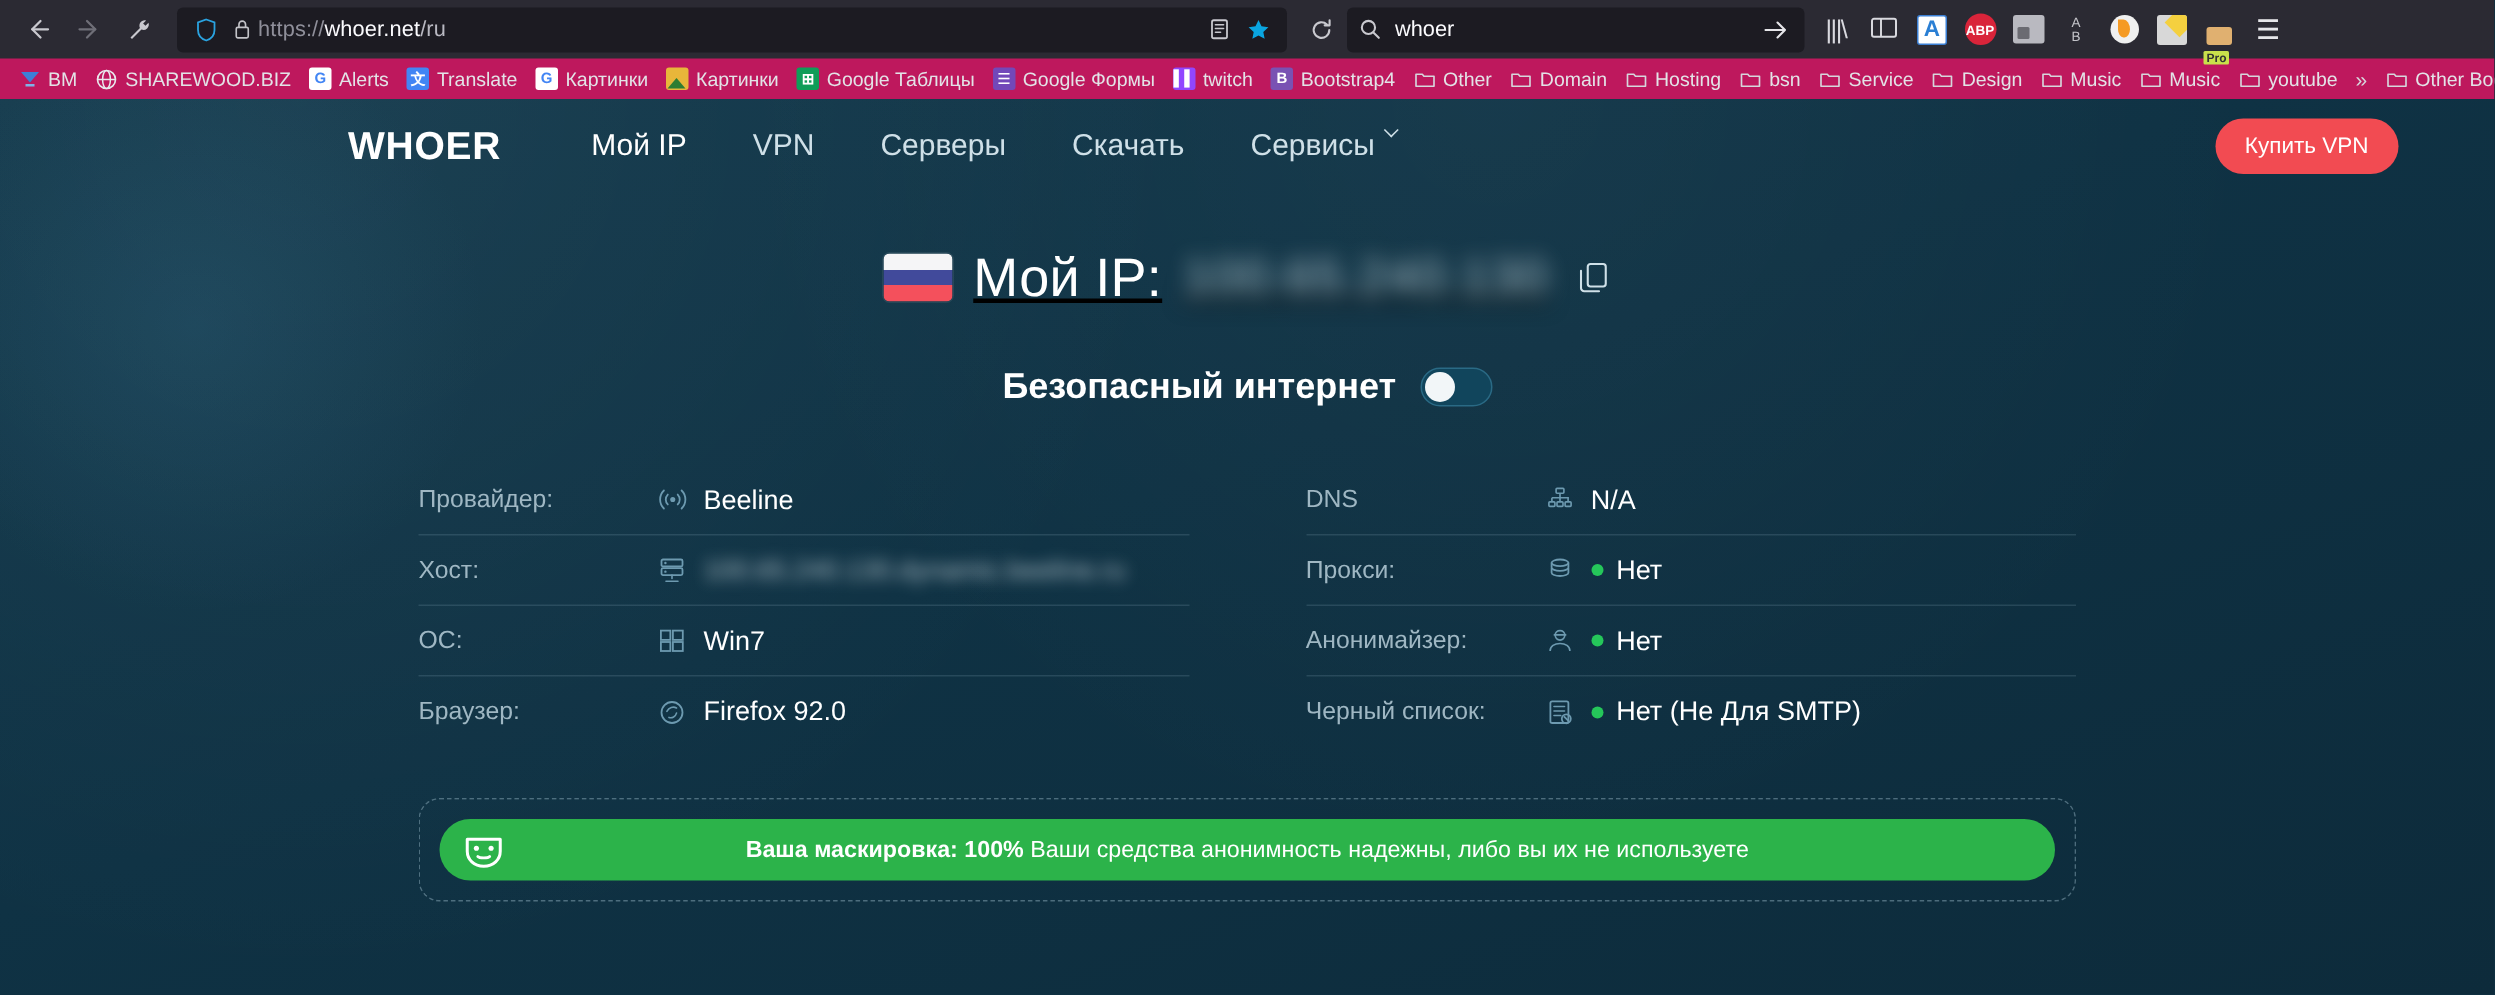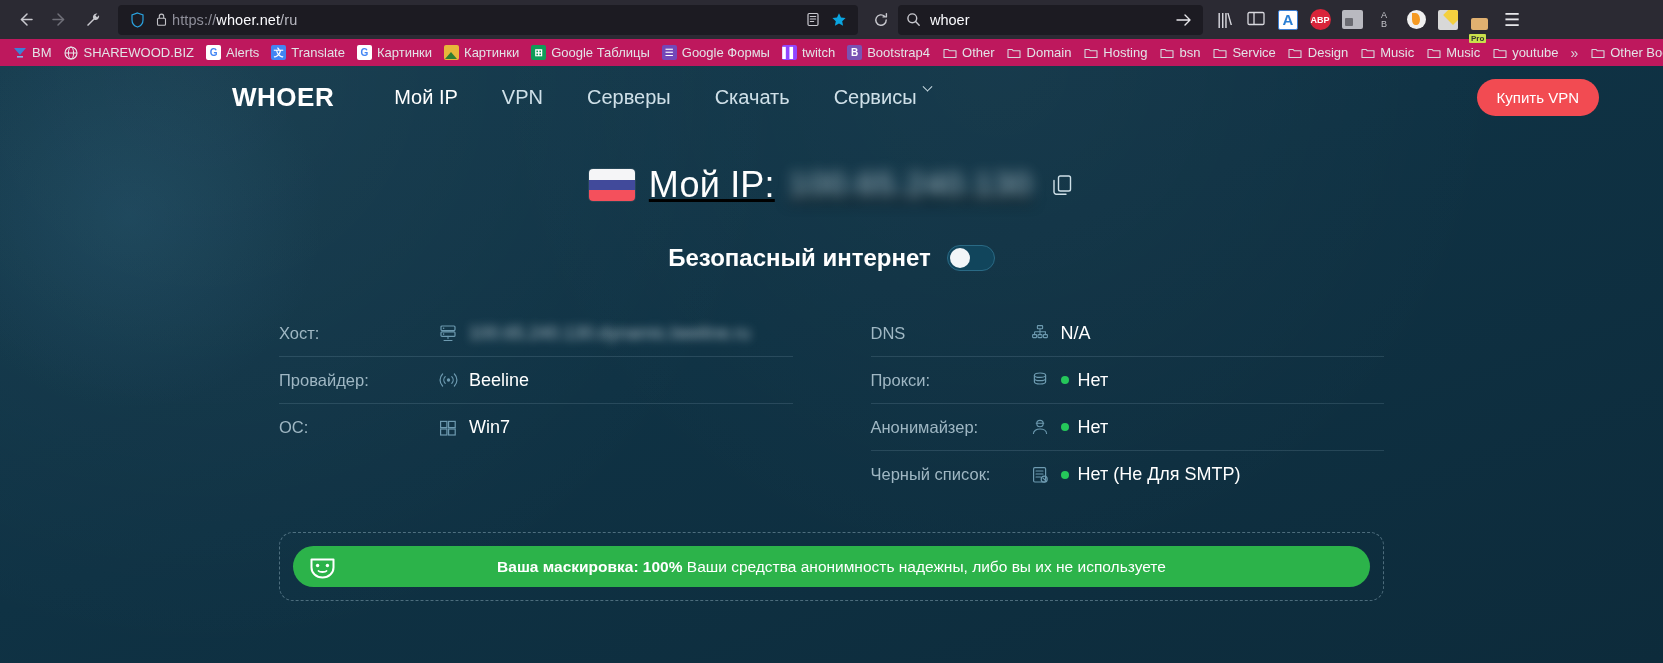--- a/index.html
+++ b/index.html
@@ -671,54 +671,64 @@
       <span class="toggle">
           <span class="knob"></span>
         </span>
     </div>
   </div>
 
   <div class="info-wrap">
 
     <div class="info-col">
       <div class="info-row">
+        <span class="info-key">Провайдер:</span>
+        <span class="info-icon">
+          <svg width="19" height="16" viewBox="0 0 19 16">
+              <circle cx="9.5" cy="8" r="1.7" fill="currentColor"></circle>
+              <path d="M6.2 4.7a4.7 4.7 0 000 6.6M12.8 4.7a4.7 4.7 0 010 6.6" fill="none" stroke="currentColor" stroke-width="1.2" stroke-linecap="round"></path>
+              <path d="M3.6 2a8.4 8.4 0 000 12M15.4 2a8.4 8.4 0 010 12" fill="none" stroke="currentColor" stroke-width="1.2" stroke-linecap="round"></path>
+            </svg>
+        </span>
+        <span class="info-val">Beeline</span>
+      </div>
+      <div class="info-row">
         <span class="info-key">Хост:</span>
         <span class="info-icon">
           <svg width="18" height="18" viewBox="0 0 18 18">
               <rect x="2" y="2" width="14" height="4.6" rx="1" fill="none" stroke="currentColor" stroke-width="1.2"></rect>
               <rect x="2" y="7.8" width="14" height="4.6" rx="1" fill="none" stroke="currentColor" stroke-width="1.2"></rect>
               <circle cx="4.6" cy="4.3" r="0.8" fill="currentColor"></circle>
               <circle cx="4.6" cy="10.1" r="0.8" fill="currentColor"></circle>
               <path d="M9 12.4v2.2M5 16.5h8" stroke="currentColor" stroke-width="1.1" stroke-linecap="round"></path>
             </svg>
         </span>
         <span class="info-val blurred">100.65.240.130.dynamic.beeline.ru</span>
       </div>
       <div class="info-row">
-        <span class="info-key">Провайдер:</span>
-        <span class="info-icon">
-          <svg width="19" height="16" viewBox="0 0 19 16">
-              <circle cx="9.5" cy="8" r="1.7" fill="currentColor"></circle>
-              <path d="M6.2 4.7a4.7 4.7 0 000 6.6M12.8 4.7a4.7 4.7 0 010 6.6" fill="none" stroke="currentColor" stroke-width="1.2" stroke-linecap="round"></path>
-              <path d="M3.6 2a8.4 8.4 0 000 12M15.4 2a8.4 8.4 0 010 12" fill="none" stroke="currentColor" stroke-width="1.2" stroke-linecap="round"></path>
-            </svg>
-        </span>
-        <span class="info-val">Beeline</span>
-      </div>
-      <div class="info-row">
         <span class="info-key">ОС:</span>
         <span class="info-icon">
           <svg width="18" height="18" viewBox="0 0 18 18">
               <rect x="1.6" y="2.4" width="6.3" height="6.2" fill="none" stroke="currentColor" stroke-width="1.2"></rect>
               <rect x="9.6" y="2.4" width="6.6" height="6.2" fill="none" stroke="currentColor" stroke-width="1.2"></rect>
               <rect x="1.6" y="10" width="6.3" height="6" fill="none" stroke="currentColor" stroke-width="1.2"></rect>
               <rect x="9.6" y="10" width="6.6" height="6" fill="none" stroke="currentColor" stroke-width="1.2"></rect>
             </svg>
         </span>
         <span class="info-val">Win7</span>
+      </div>
+      <div class="info-row">
+        <span class="info-key">Браузер:</span>
+        <span class="info-icon">
+          <svg width="18" height="18" viewBox="0 0 18 18">
+              <circle cx="9" cy="9" r="7" fill="none" stroke="currentColor" stroke-width="1.2"></circle>
+              <path d="M5.6 8.2c1.4-2.6 4.2-3.4 6.4-2.2M12 9.4c-.6 2.3-2.9 3.6-5 2.9" fill="none" stroke="currentColor" stroke-width="1.1" stroke-linecap="round"></path>
+            </svg>
+        </span>
+        <span class="info-val">Firefox 92.0</span>
       </div>
     </div>
 
     <div class="info-col">
       <div class="info-row">
         <span class="info-key">DNS</span>
         <span class="info-icon">
           <svg width="18" height="18" viewBox="0 0 18 18">
               <rect x="6.4" y="1.6" width="5.2" height="3.2" rx="0.6" fill="none" stroke="currentColor" stroke-width="1.1"></rect>
               <path d="M9 4.8v3M3.6 7.8h10.8v2.4M3.6 7.8v2.4M9 7.8v2.4" fill="none" stroke="currentColor" stroke-width="1.1"></path>

